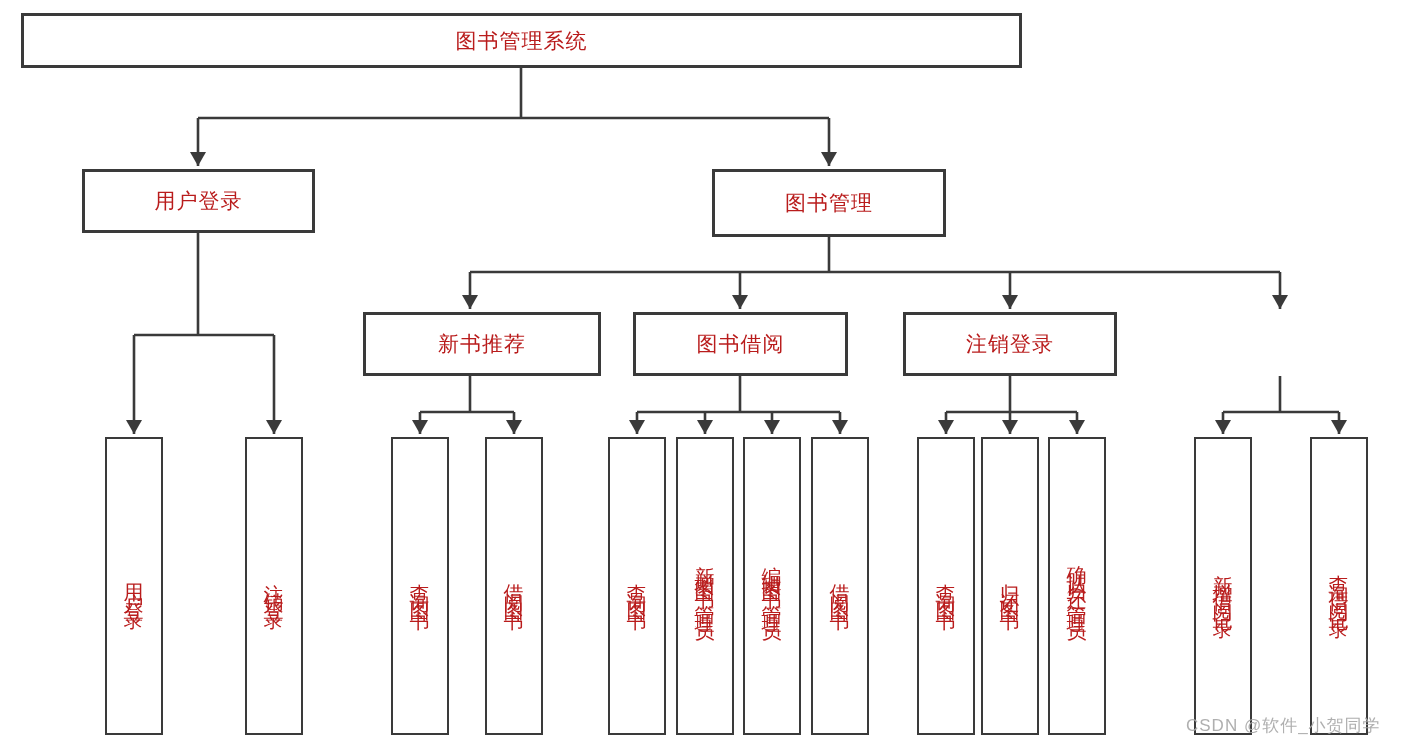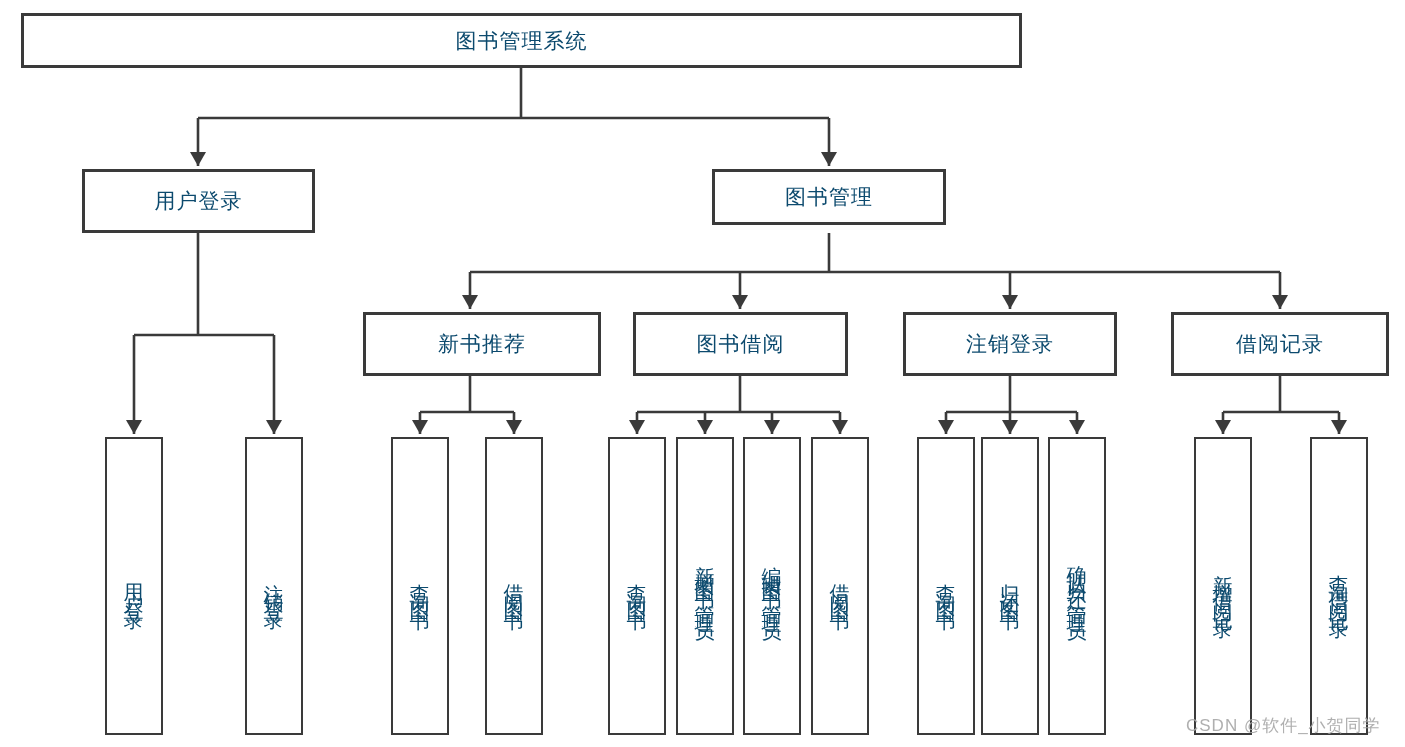--- a/index.html
+++ b/index.html
@@ -9,21 +9,21 @@
     background:#ffffff;
     font-family:"Liberation Sans","DejaVu Sans",sans-serif;
     overflow:hidden;
   }
   .connectors{position:absolute;left:0;top:0;z-index:1;}
   .node{
     position:absolute;
     box-sizing:border-box;
     background:#ffffff;
     border:3px solid #3a3a3a;
-    color:#0c4a6e;
+    color:#b91c1c;
     display:flex;
     align-items:center;
     justify-content:center;
     z-index:2;
   }
   .box-h{font-size:21px;letter-spacing:1px;}
   .box-v{
     border-width:2.5px;
     font-size:20px;
     writing-mode:vertical-rl;
@@ -84,26 +84,25 @@
     <path d="M1010,412 V434" fill="none" stroke="#3a3a3a" stroke-width="2.6" marker-end="url(#arrow)"></path>
     <path d="M1077,412 V434" fill="none" stroke="#3a3a3a" stroke-width="2.6" marker-end="url(#arrow)"></path>
 
     <path d="M1223,412 V434" fill="none" stroke="#3a3a3a" stroke-width="2.6" marker-end="url(#arrow)"></path>
     <path d="M1339,412 V434" fill="none" stroke="#3a3a3a" stroke-width="2.6" marker-end="url(#arrow)"></path>
   </svg>
 
   <div class="node box-h" style="left:21px;top:13px;width:1001px;height:55px;">图书管理系统</div>
 
   <div class="node box-h" style="left:82px;top:169px;width:233px;height:64px;">用户登录</div>
-  <div class="node box-h" style="left:712px;top:169px;width:234px;height:56px;font-family:Liberation Mono, monospace;">图书管理</div>
+  <div class="node box-h" style="left:712px;top:169px;width:234px;height:68px;font-family:Liberation Mono, monospace;">图书管理</div>
 
   <div class="node box-h" style="left:363px;top:312px;width:238px;height:64px;">新书推荐</div>
   <div class="node box-h" style="left:633px;top:312px;width:215px;height:64px;">图书借阅</div>
   <div class="node box-h" style="left:903px;top:312px;width:214px;height:64px;">注销登录</div>
-  <div class="node box-h" style="left:1171px;top:312px;width:218px;height:64px;">借阅记录</div>
 
   <div class="node box-v" style="left:105px;top:437px;width:58px;height:298px;">用户登录</div>
   <div class="node box-v" style="left:245px;top:437px;width:58px;height:298px;">注销登录</div>
 
   <div class="node box-v" style="left:391px;top:437px;width:58px;height:298px;">查询图书</div>
   <div class="node box-v" style="left:485px;top:437px;width:58px;height:298px;">借阅图书</div>
 
   <div class="node box-v" style="left:608px;top:437px;width:58px;height:298px;">查询图书</div>
   <div class="node box-v" style="left:676px;top:437px;width:58px;height:298px;letter-spacing:8px;">新增图书（管理员）</div>
   <div class="node box-v" style="left:743px;top:437px;width:58px;height:298px;letter-spacing:8px;">编辑图书（管理员）</div>

